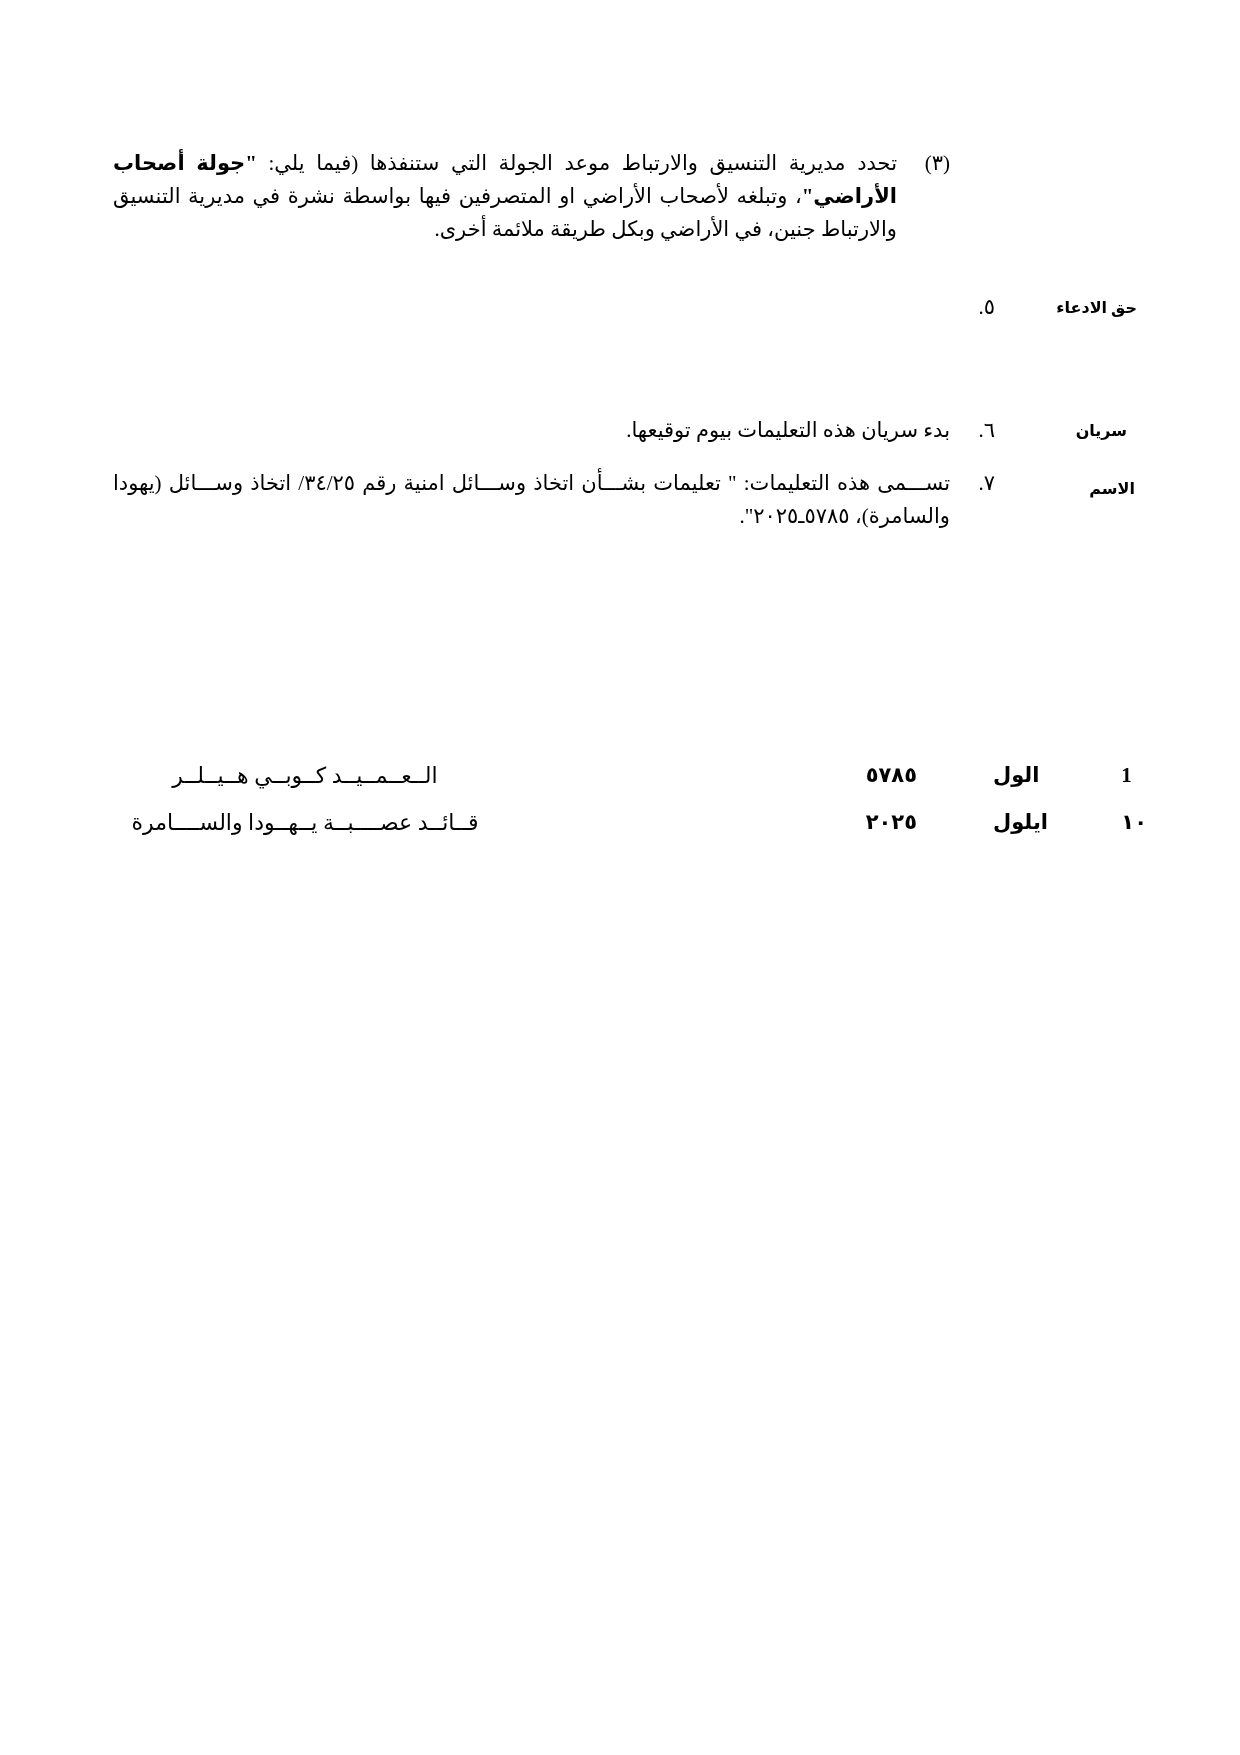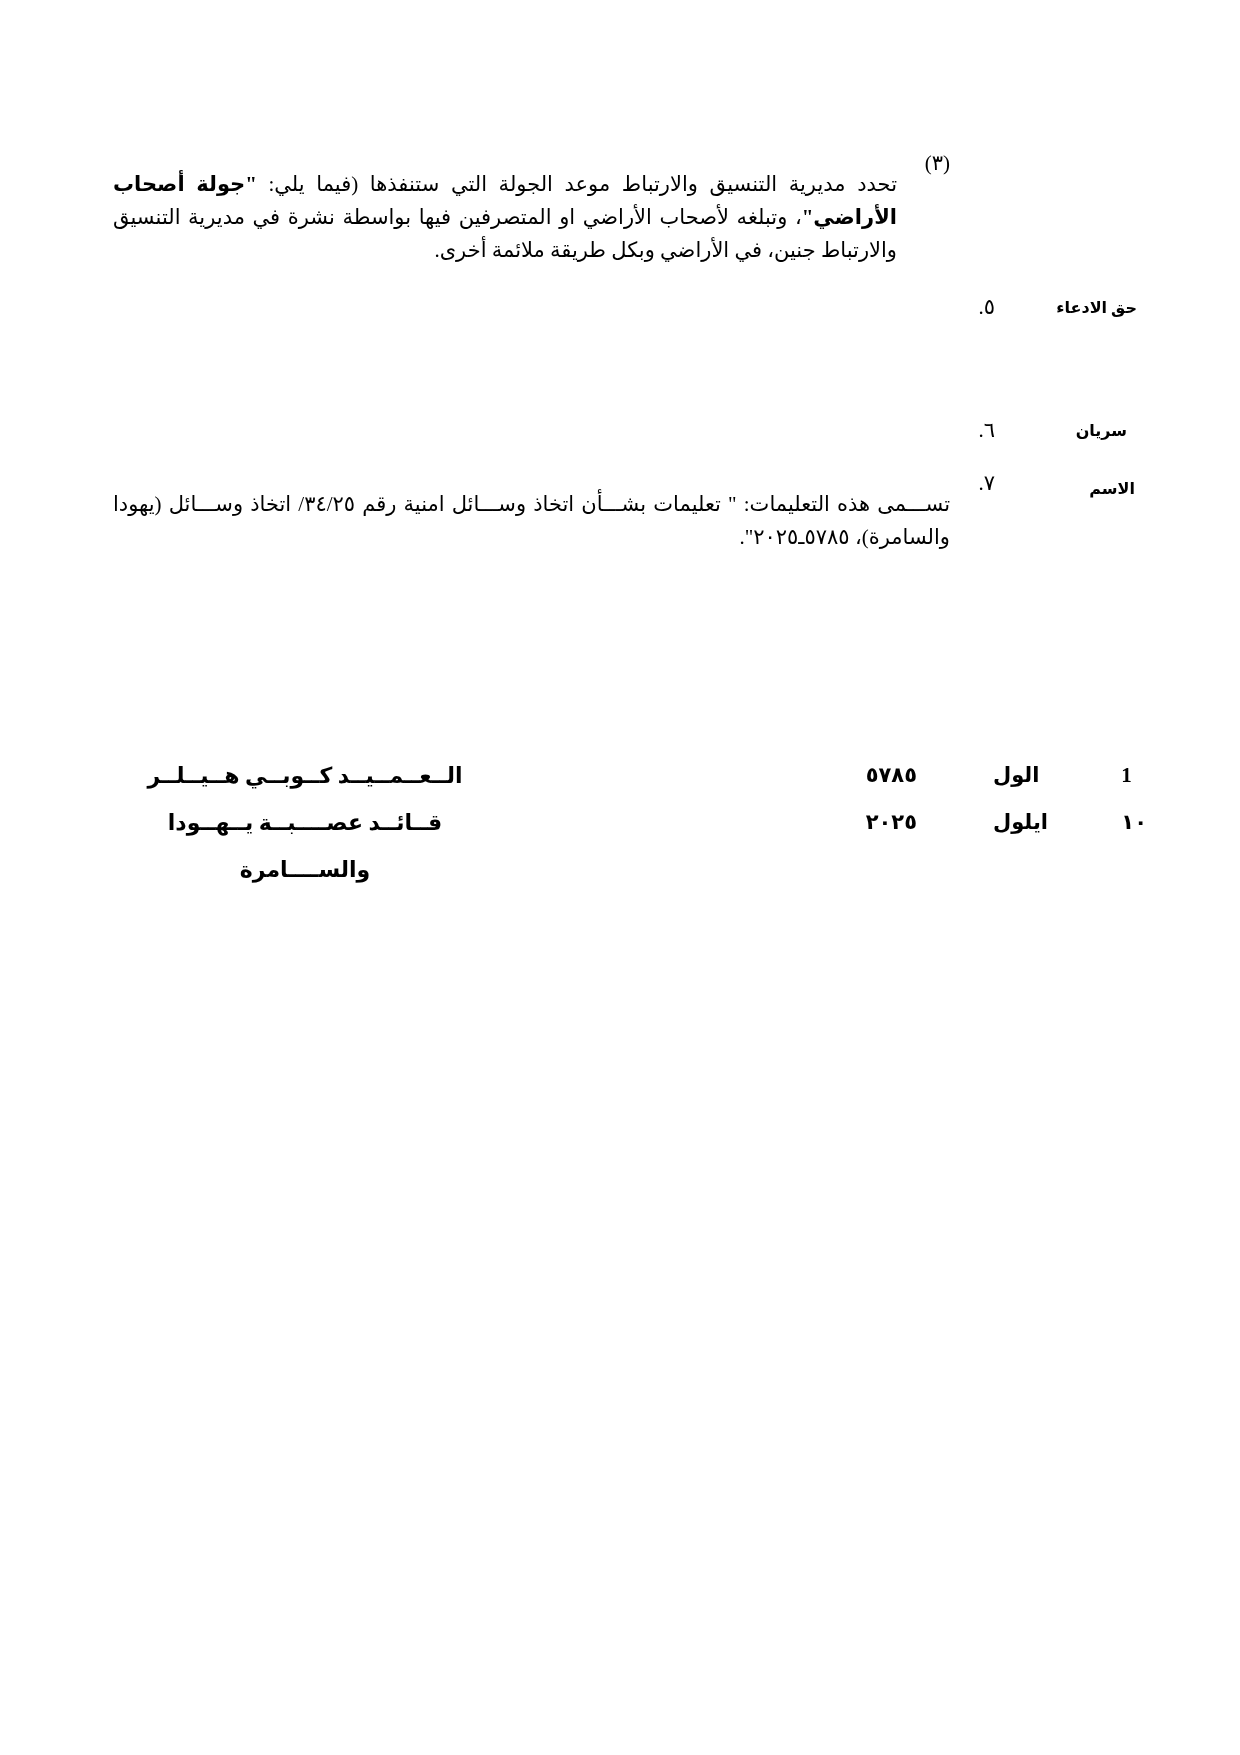--- a/index.html
+++ b/index.html
@@ -18,36 +18,35 @@
     overflow: hidden;
   }
   .body-text {
     font-size: 21px;
     line-height: 33px;
   }
   .abs { position: absolute; }
   .justified {
     text-align: justify;
     text-align-last: right;
-    margin-top: 21px;
   }
   .bold { font-weight: bold; }
   .clause-label {
     font-weight: bold;
     font-size: 16px;
     line-height: 33px;
     white-space: nowrap;
   }
   .clause-number {
     font-size: 21px;
     line-height: 33px;
     white-space: nowrap;
   }
   .sig-block {
-    font-weight: bold;
+    font-weight: normal;
     font-size: 22px;
     line-height: 47px;
     text-align: center;
   }
   .date-col {
     font-weight: bold;
     font-size: 21px;
     line-height: 47px;
     text-align: left;
   }
@@ -65,20 +64,21 @@
 
   <div class="abs clause-label" style="top:291px; right:103px;">حق الادعاء</div>
 
   <div class="abs clause-number" style="top:291px; right:245px;">٥.</div>
 
 
   <div class="abs clause-label" style="top:414px; right:113px;">سريان</div>
 
   <div class="abs clause-number" style="top:414px; right:245px;">٦.</div>
 
+  <div class="abs body-text" style="top:414px; right:290px; width:837px; text-align:right;">بدء سريان هذه التعليمات بيوم توقيعها.</div>
 
   <div class="abs clause-label" style="top:472px; right:105px;margin-left:13px;">الاسم</div>
 
   <div class="abs clause-number" style="top:467px; right:245px;">٧.</div>
 
   <div class="abs body-text justified" style="top:467px; right:290px; width:837px;">تســـمى هذه التعليمات: " تعليمات بشـــأن اتخاذ وســـائل امنية رقم ٣٤/٢٥/ اتخاذ وســـائل (يهودا والسامرة)، ٥٧٨٥ـ٢٠٢٥".</div>
 
   <div class="abs date-col" style="top:752px; right:93px;">
     <div>1</div>
     <div>١٠</div>

